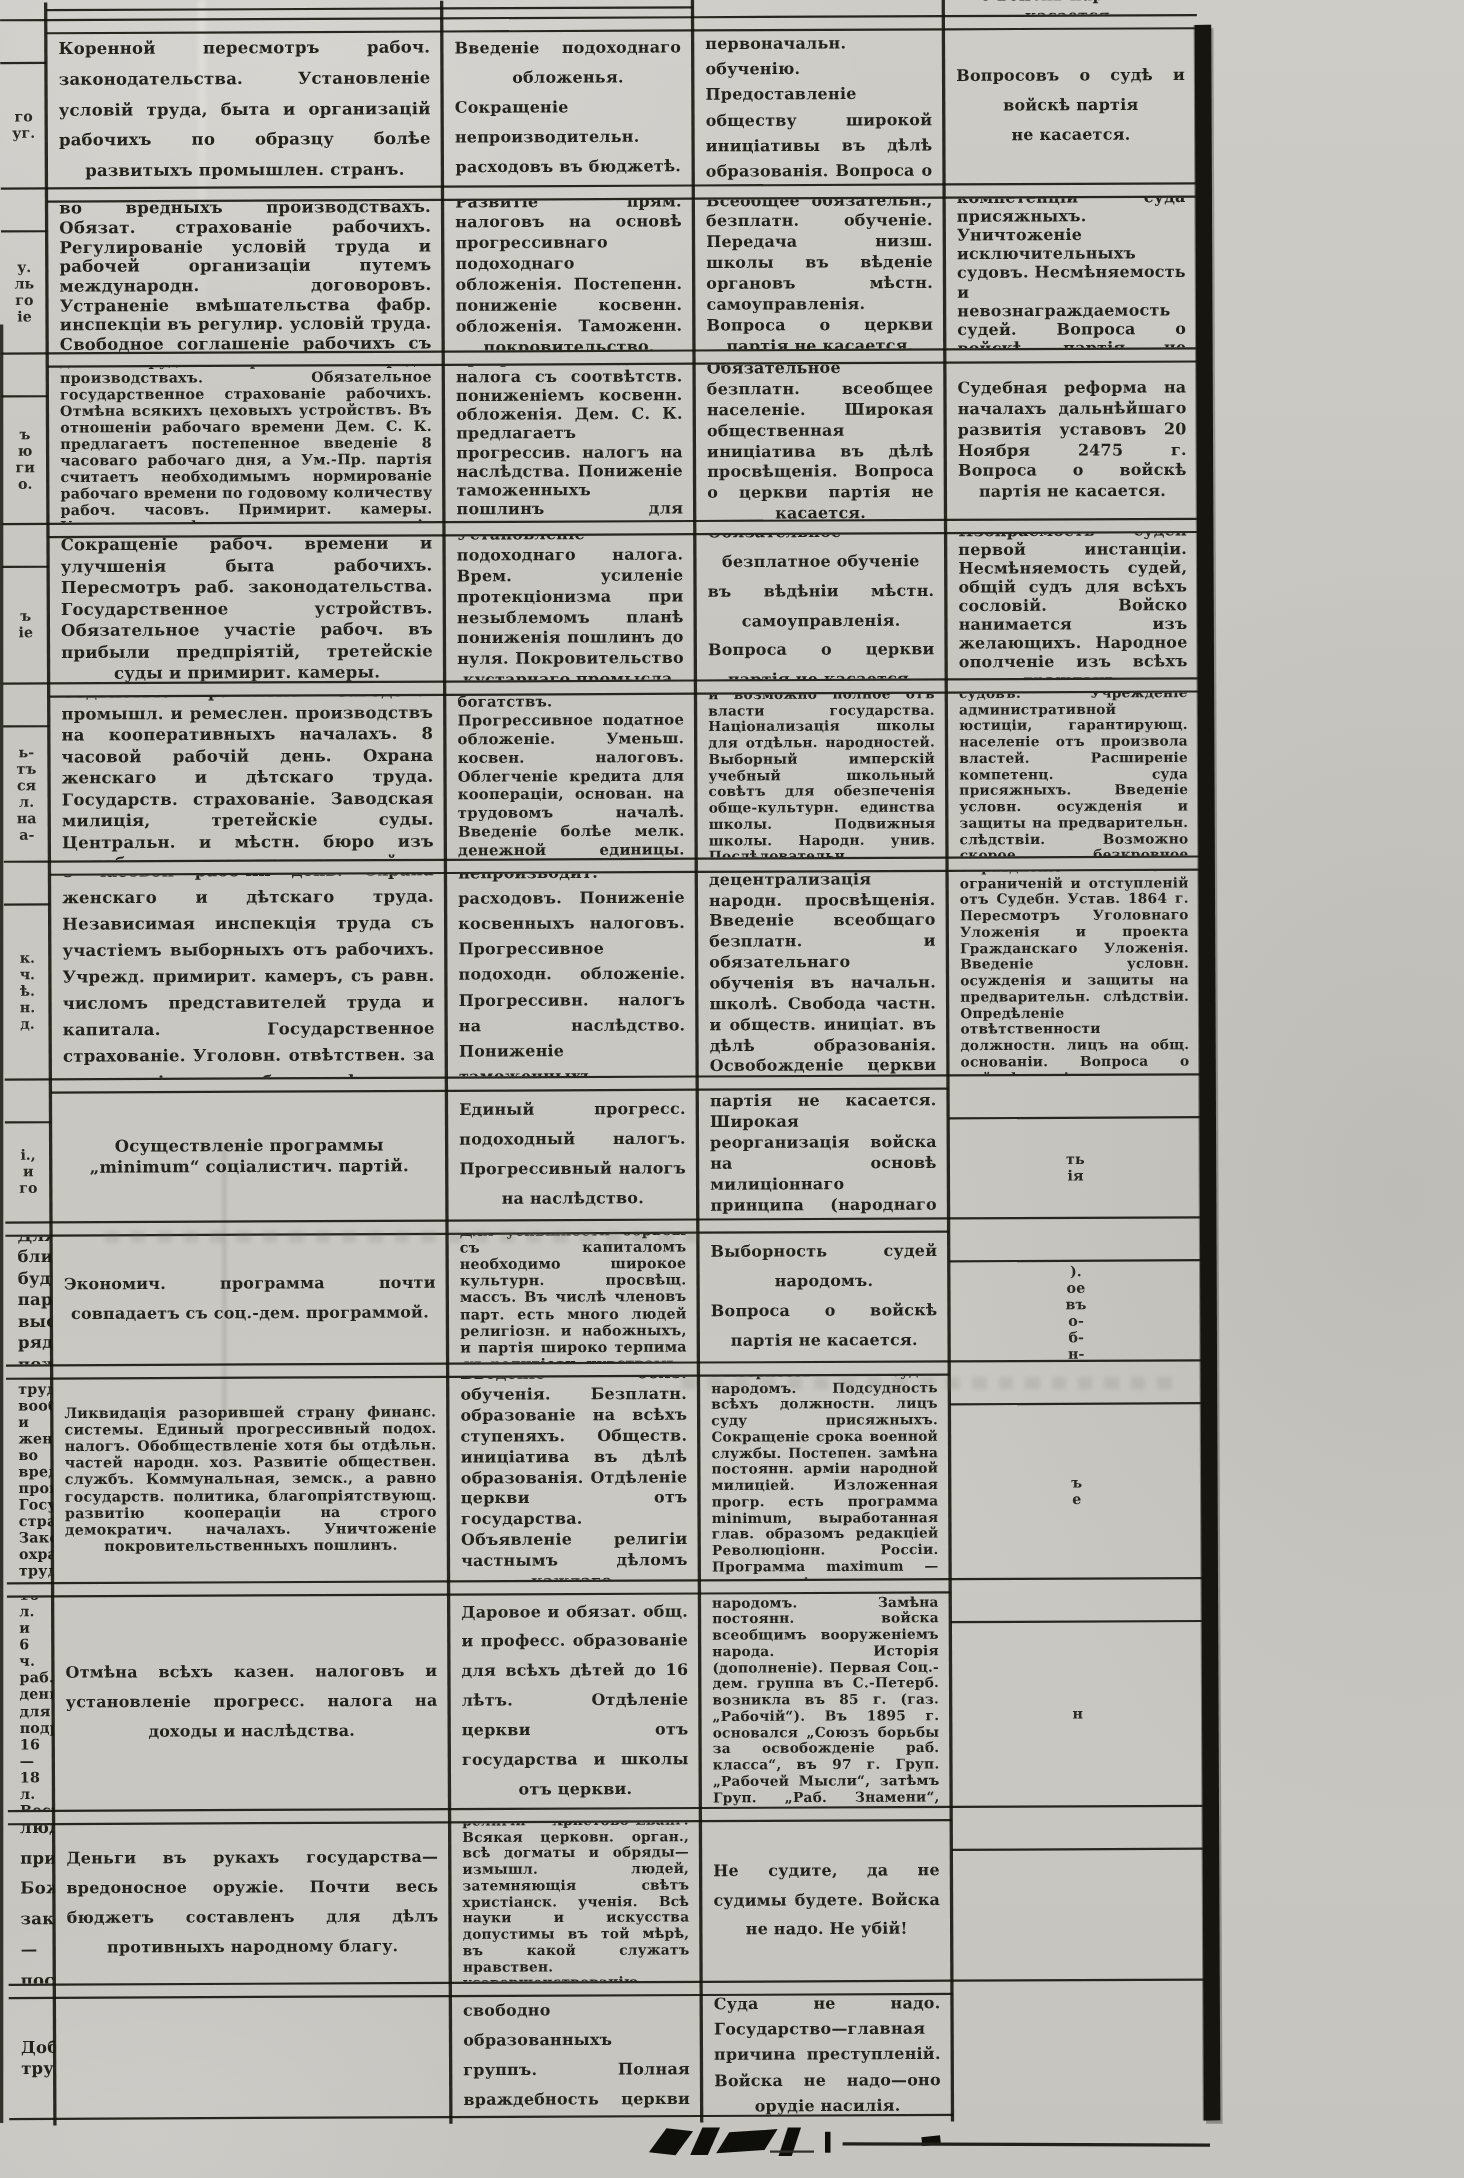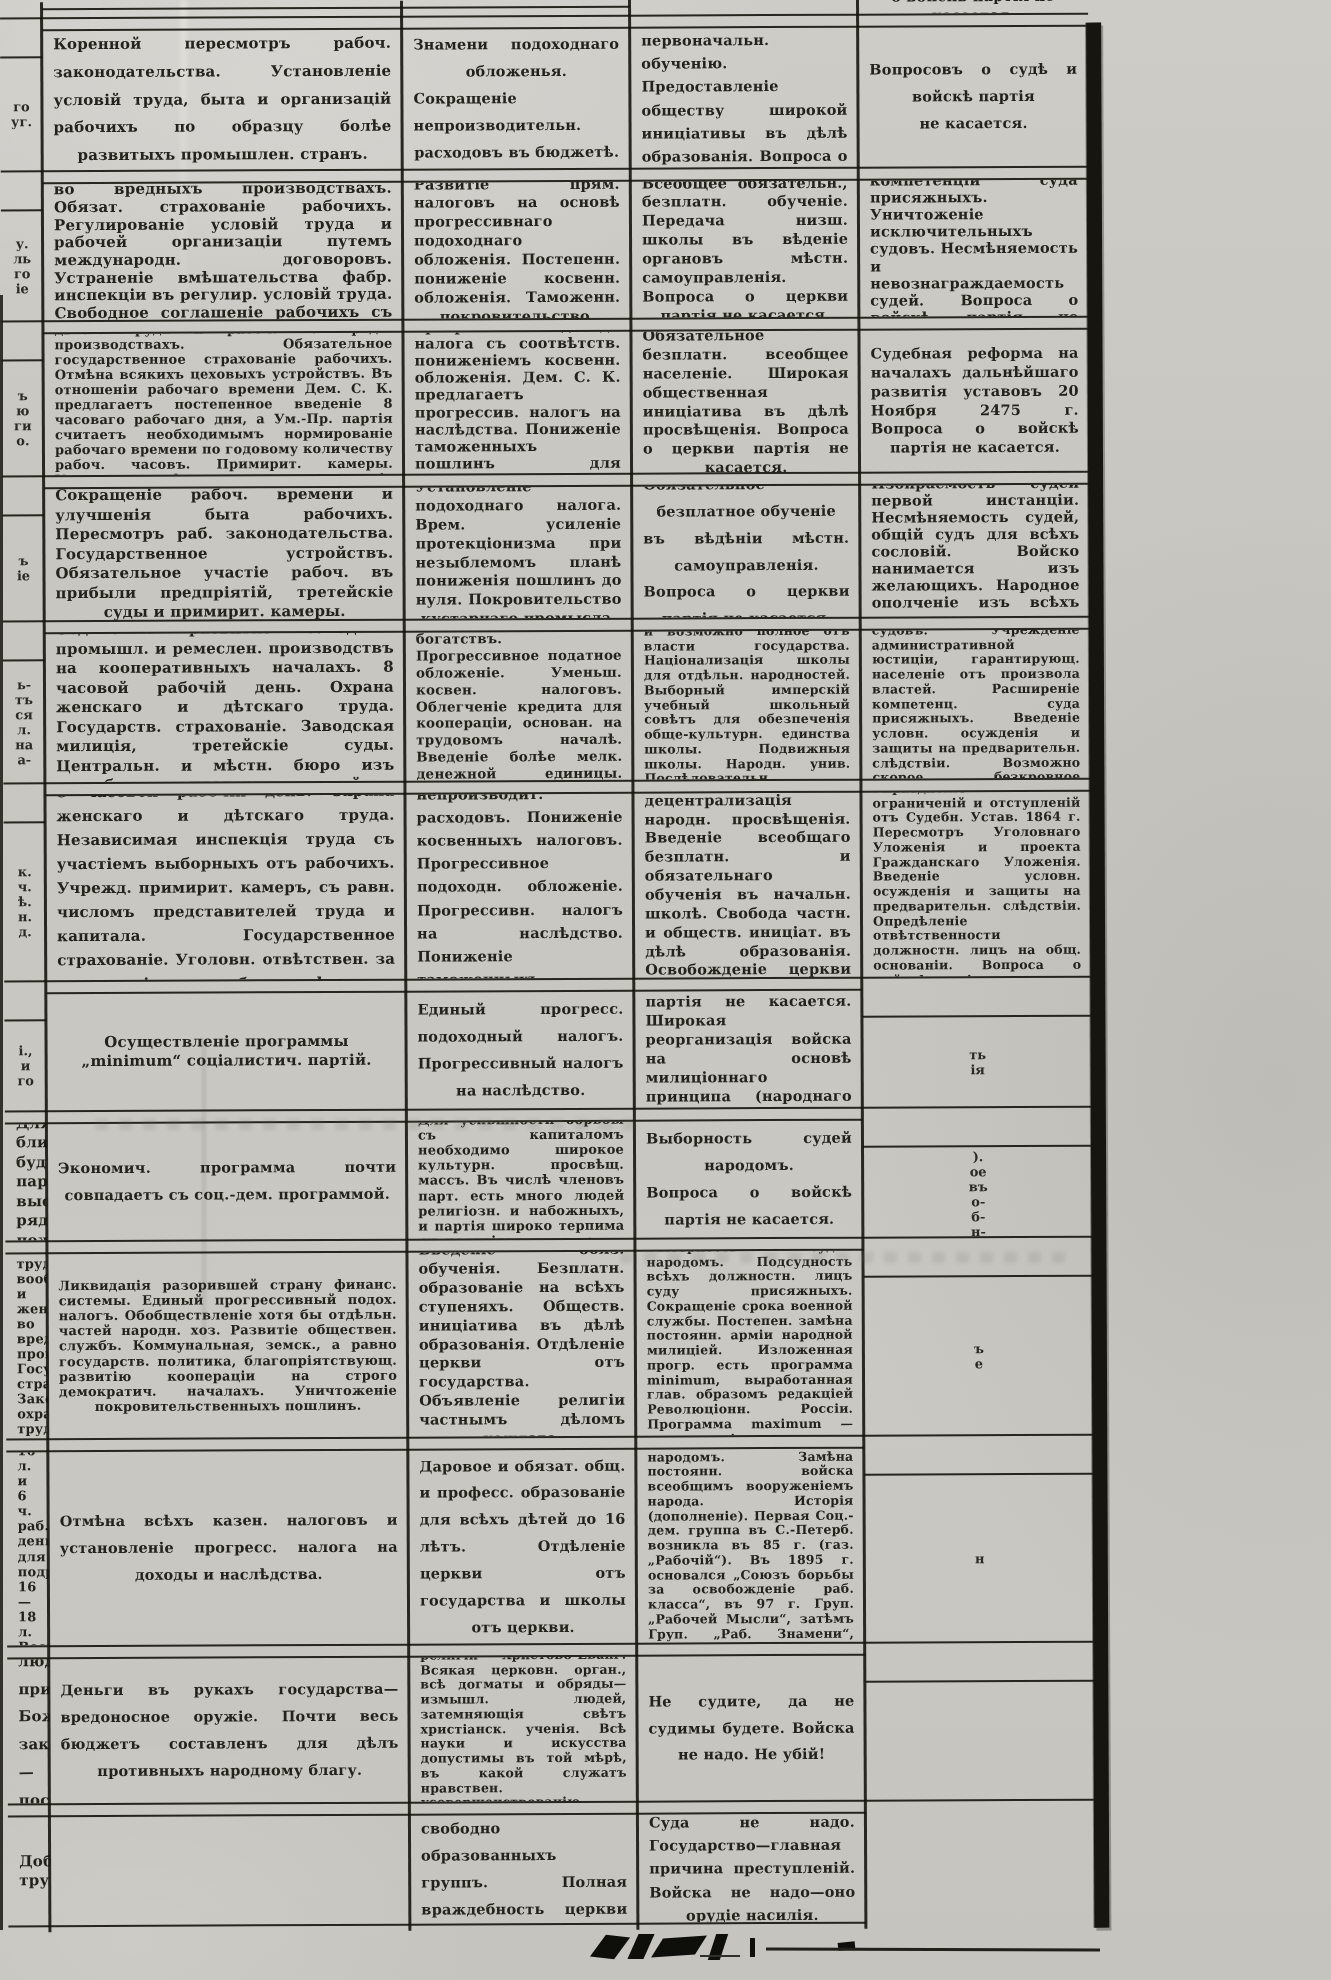--- a/index.html
+++ b/index.html
@@ -99,21 +99,21 @@
         </div>
 
       <div class="f">
           <div class="ftx">го
 уг.</div>
         </div>
       <div class="c">
           <div class="tx col1 airy">Коренной пересмотръ рабоч. законодательства. Установленіе условій труда, быта и организацій рабочихъ по образцу болѣе развитыхъ промышлен. странъ.</div>
         </div>
       <div class="c">
-          <div class="tx airy">Знамени подоходнаго обложенья.
+          <div class="tx airy">Введеніе подоходнаго обложенья.
 Сокращеніе непроизводительн. расходовъ въ бюджетѣ.</div>
         </div>
       <div class="c">
           <div class="tx mid">Стремленіе къ общедоступн. первоначальн. обученію. Предоставленіе обществу широкой иниціативы въ дѣлѣ образованія. Вопроса о церкви партія не касается.</div>
         </div>
       <div class="c">
           <div class="tx airy">Вопросовъ о судѣ и войскѣ партія
 не касается.</div>
         </div>
 

